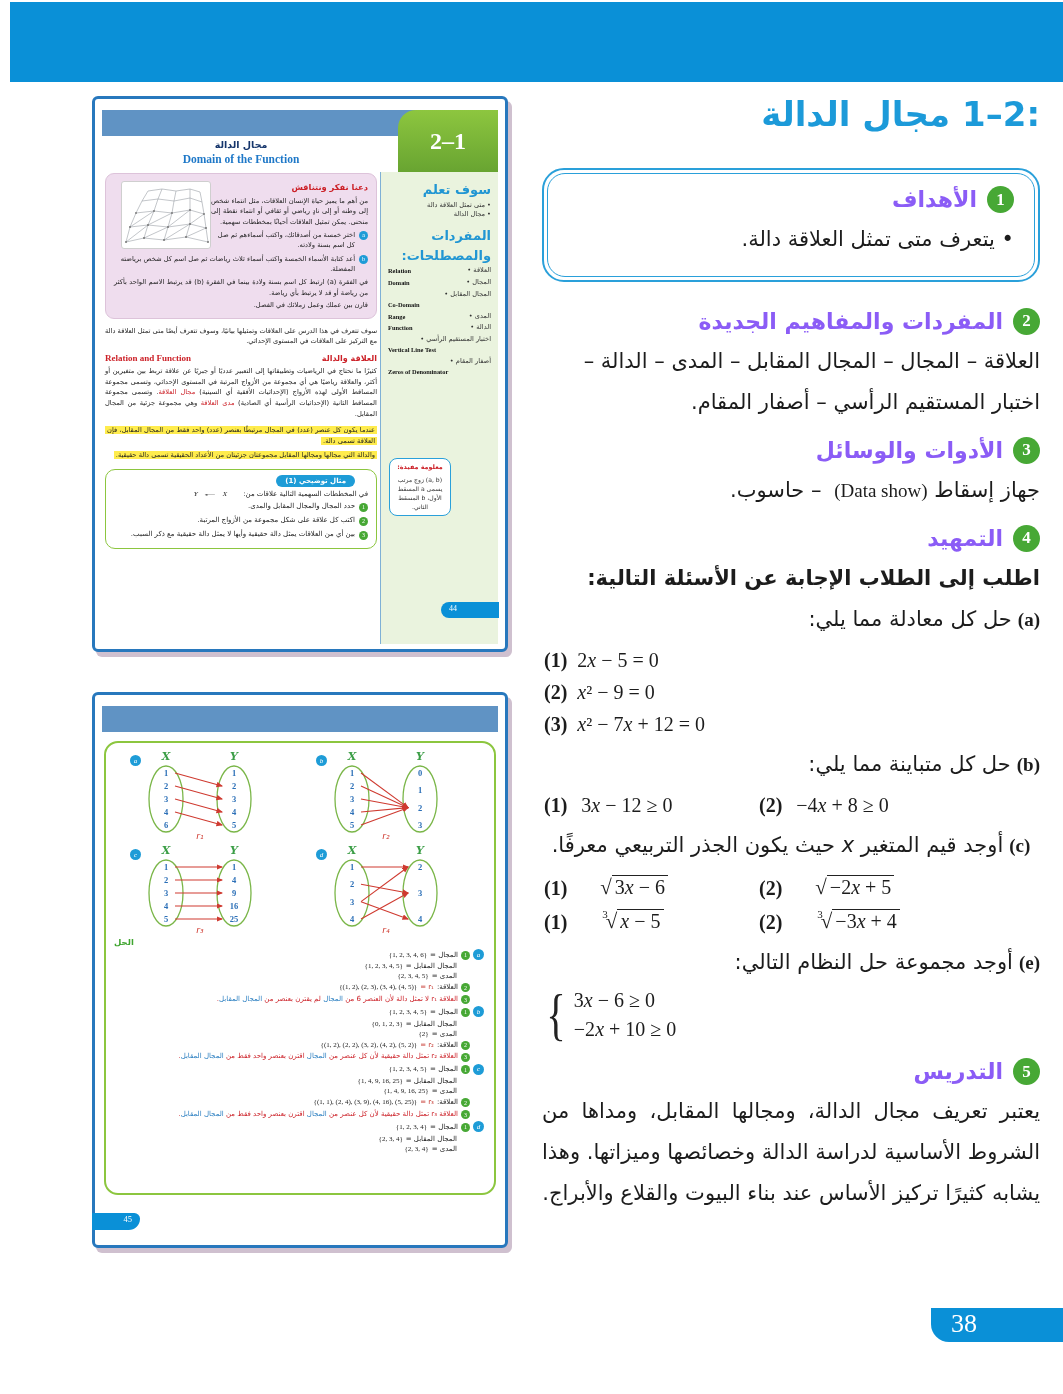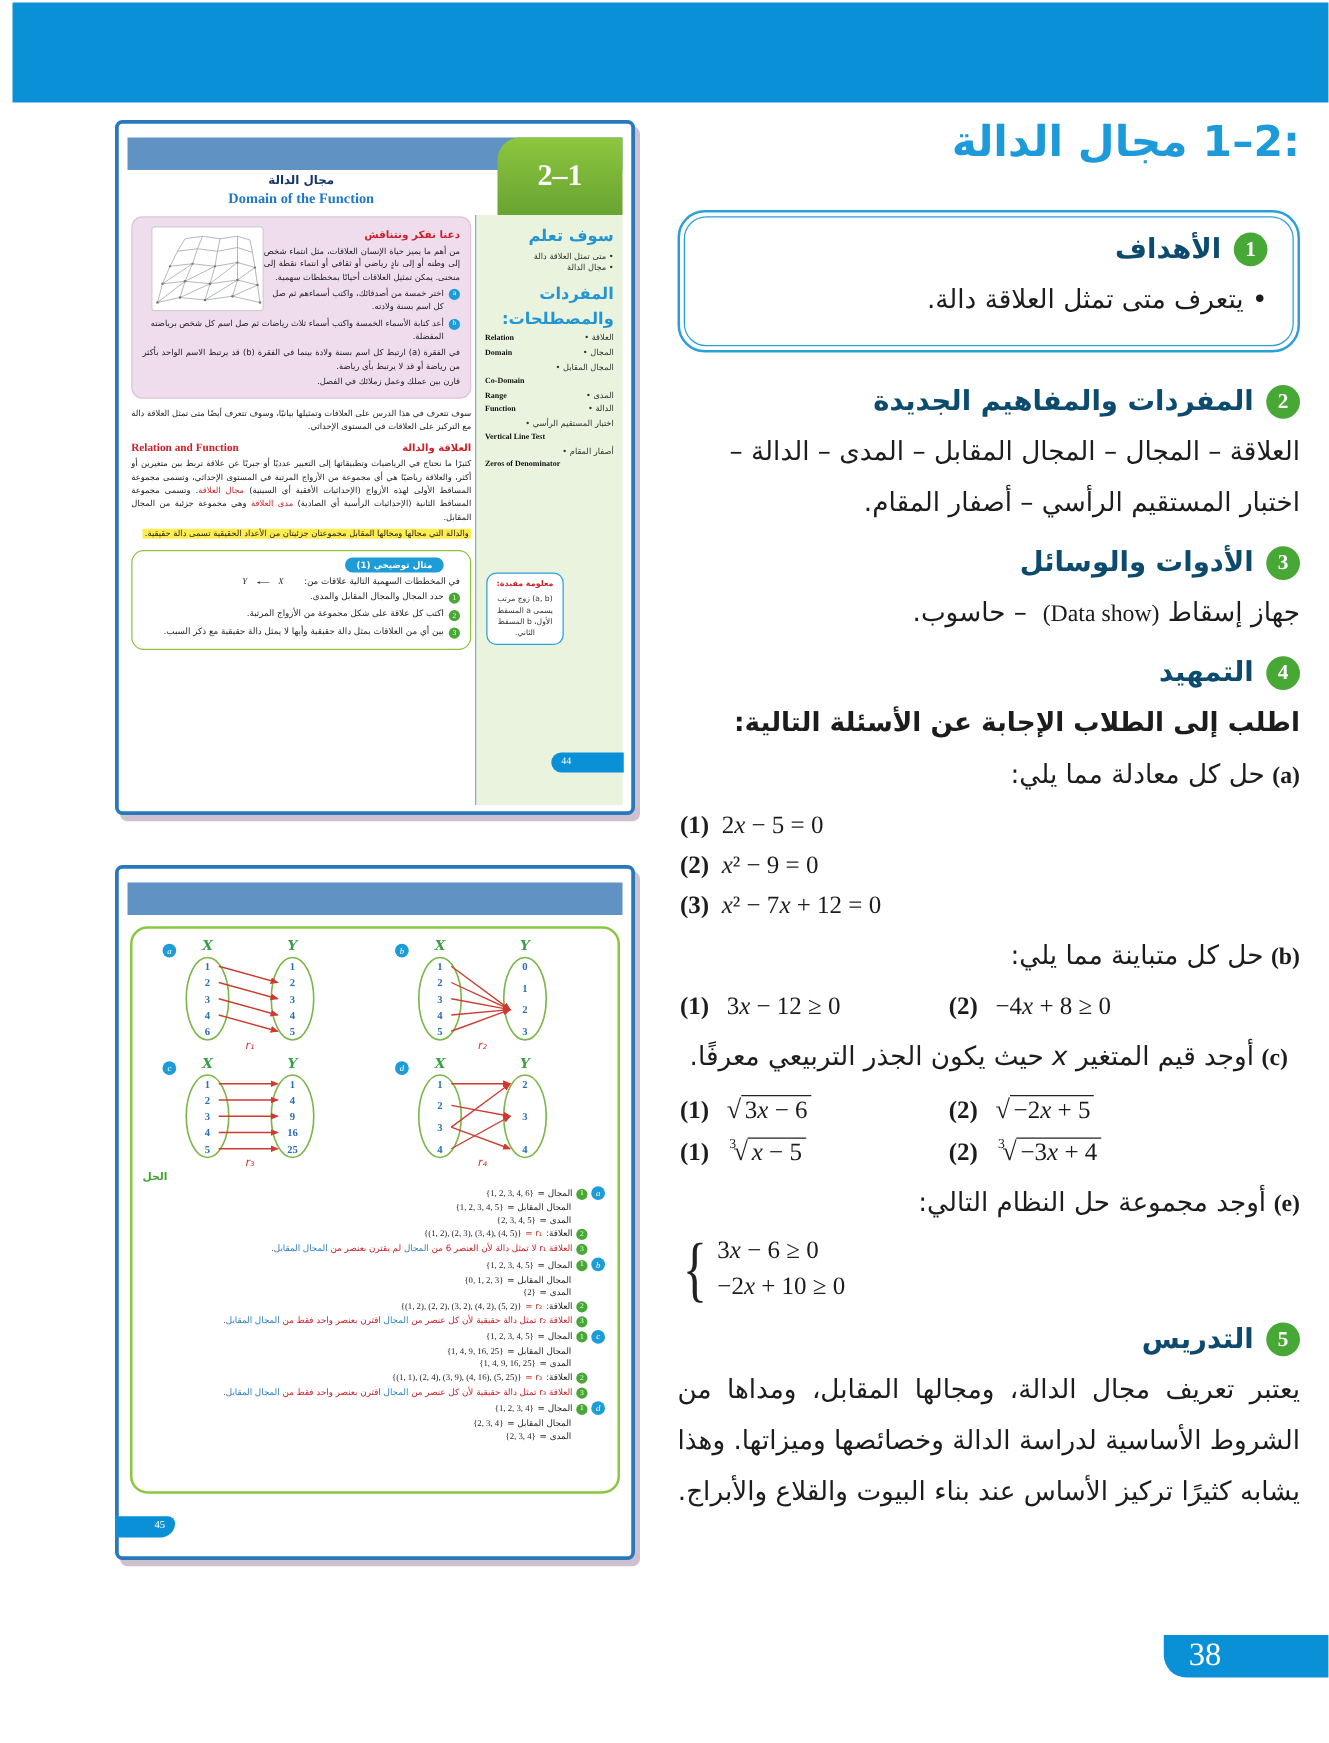--- a/index.html
+++ b/index.html
@@ -14,33 +14,33 @@
   .rcol{position:absolute;top:94px;right:23px;width:498px;direction:rtl;text-align:right;}
   .lesson-title{display:flex;justify-content:flex-start;gap:12px;align-items:baseline;
                 color:#1c9ad9;font-weight:bold;font-size:34px;margin-bottom:34px;}
   .lesson-title .num{direction:ltr;unicode-bidi:isolate;}
   .objbox{border:2px solid #2aa0da;border-radius:22px;padding:3px;margin-bottom:26px;}
   .objbox-in{border:1.5px solid #2aa0da;border-radius:18px;padding:12px 20px 16px;}
   .sect{display:flex;align-items:center;gap:10px;margin:14px 0 6px;}
   .gnum{min-width:27px;height:27px;border-radius:50%;background:#47a835;color:#fff;
         font-family:"Liberation Serif",serif;font-weight:bold;font-size:17px;
         display:flex;align-items:center;justify-content:center;}
-  .ghead{color:#0c4a6e;font-weight:bold;font-size:22px;}
+  .ghead{color:#8b5cf6;font-weight:bold;font-size:22px;}
   .line{font-size:21px;line-height:1.95;}
   .blt::before{content:"•  ";}
   .bold{font-weight:bold;}
   .lbl{font-family:"Liberation Serif",serif;font-weight:bold;font-size:19px;
        direction:ltr;unicode-bidi:isolate;margin-left:6px;}
   .eqrow{direction:ltr;text-align:left;font-family:"Liberation Serif",serif;font-size:20px;
          display:flex;gap:10px;margin:9px 0 0 2px;align-items:flex-end;}
   .eqrow .blk{display:flex;gap:14px;align-items:flex-end;}
   .eqrow .w{width:205px;}
   .eqn{font-weight:bold;}
   .math i{font-family:"Liberation Serif",serif;}
-  .rad{white-space:nowrap;}
+  .rad{white-space:nowrap;margin-left:19px;}
   .rad .idx{font-size:11px;position:relative;top:-2px;left:2px;}
   .rad .rsign{font-size:21px;}
   .rad .bar{border-top:1.3px solid #222;padding:0 3px;}
   .sysrow{direction:ltr;text-align:left;display:flex;align-items:center;gap:4px;margin-top:4px;}
   .brace{font-family:"Liberation Serif",serif;font-size:58px;font-weight:300;line-height:.9;
          transform:scaleX(.7);color:#222;}
   .sysl{font-family:"Liberation Serif",serif;font-size:20px;line-height:1.45;}
   .teach{font-size:21px;line-height:1.95;text-align:justify;margin-top:4px;}
   
   .mp{position:absolute;left:92px;width:416px;height:556px;background:#fff;
@@ -351,20 +351,23 @@
 
       <div class="para">سوف تتعرف في هذا الدرس على العلاقات وتمثيلها بيانيًا، وسوف تتعرف أيضًا متى تمثل العلاقة دالة مع التركيز على العلاقات في المستوى الإحداثي.</div>
 
       <div class="redrow">
         <span class="rr-en">Relation and Function</span>
         <span class="rr-ar">العلاقة والدالة</span>
       </div>
 
       <div class="para" style="margin-top:3px;">كثيرًا ما نحتاج في الرياضيات وتطبيقاتها إلى التعبير عدديًا أو جبريًا عن علاقة تربط بين متغيرين أو أكثر، والعلاقة رياضيًا هي أي مجموعة من الأزواج المرتبة في المستوى الإحداثي، وتسمى مجموعة المساقط الأولى لهذه الأزواج (الإحداثيات الأفقية أي السينية) <span style="color:#cc2128">مجال العلاقة</span>. وتسمى مجموعة المساقط الثانية (الإحداثيات الرأسية أي الصادية) <span style="color:#cc2128">مدى العلاقة</span> وهي مجموعة جزئية من المجال المقابل.</div>
 
+      <div class="yellow">
+        <span class="hlz">عندما يكون كل عنصر (عدد) في المجال مرتبطًا بعنصر (عدد) واحد فقط من المجال المقابل، فإن العلاقة تسمى دالة.</span>
+      </div>
       <div class="yellow" style="margin-top:2px;">
         <span class="hlz">والدالة التي مجالها ومجالها المقابل مجموعتان جزئيتان من الأعداد الحقيقية تسمى دالة حقيقية.</span>
       </div>
 
       <div class="exbox">
         <span class="pill">مثال توضيحي (1)</span>
         <div class="exline">
           <span>في المخططات السهمية التالية علاقات من:</span>
           <span class="xy"><span>Y</span><span class="arrx">←</span><span>X</span></span>
         </div>

